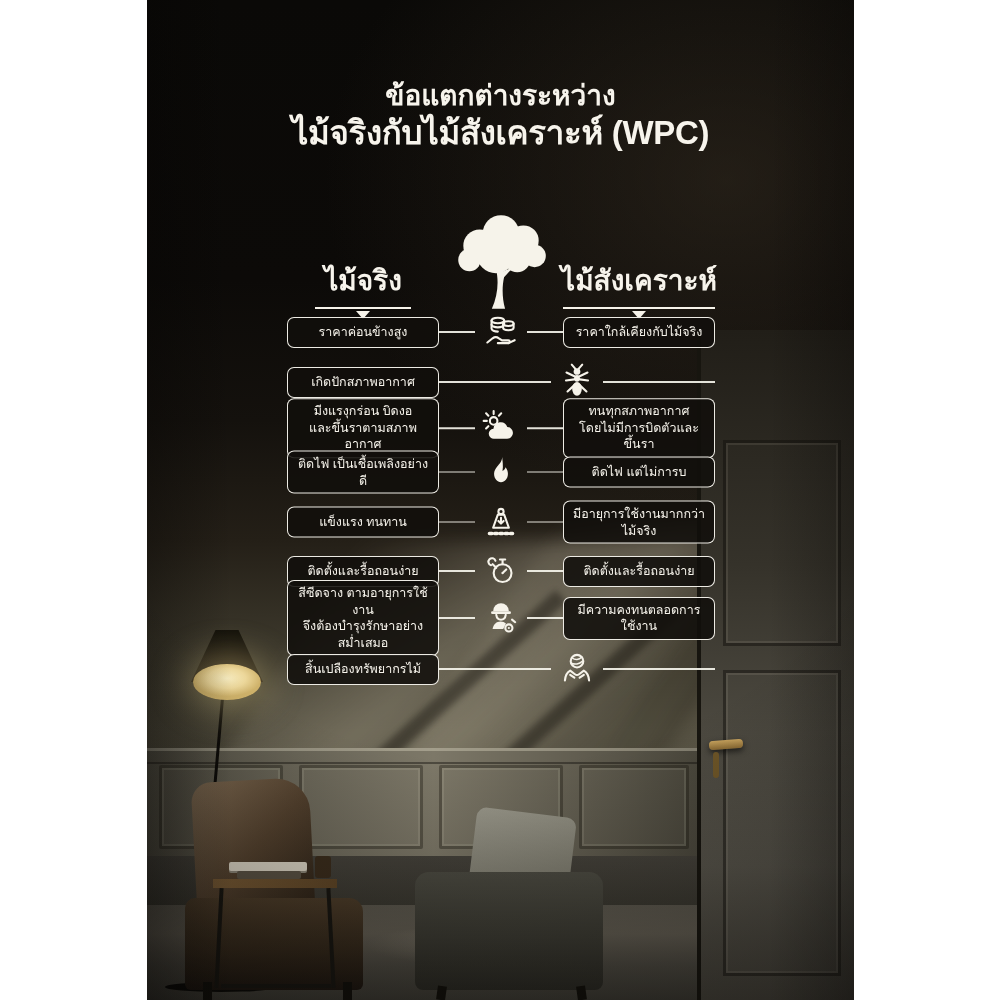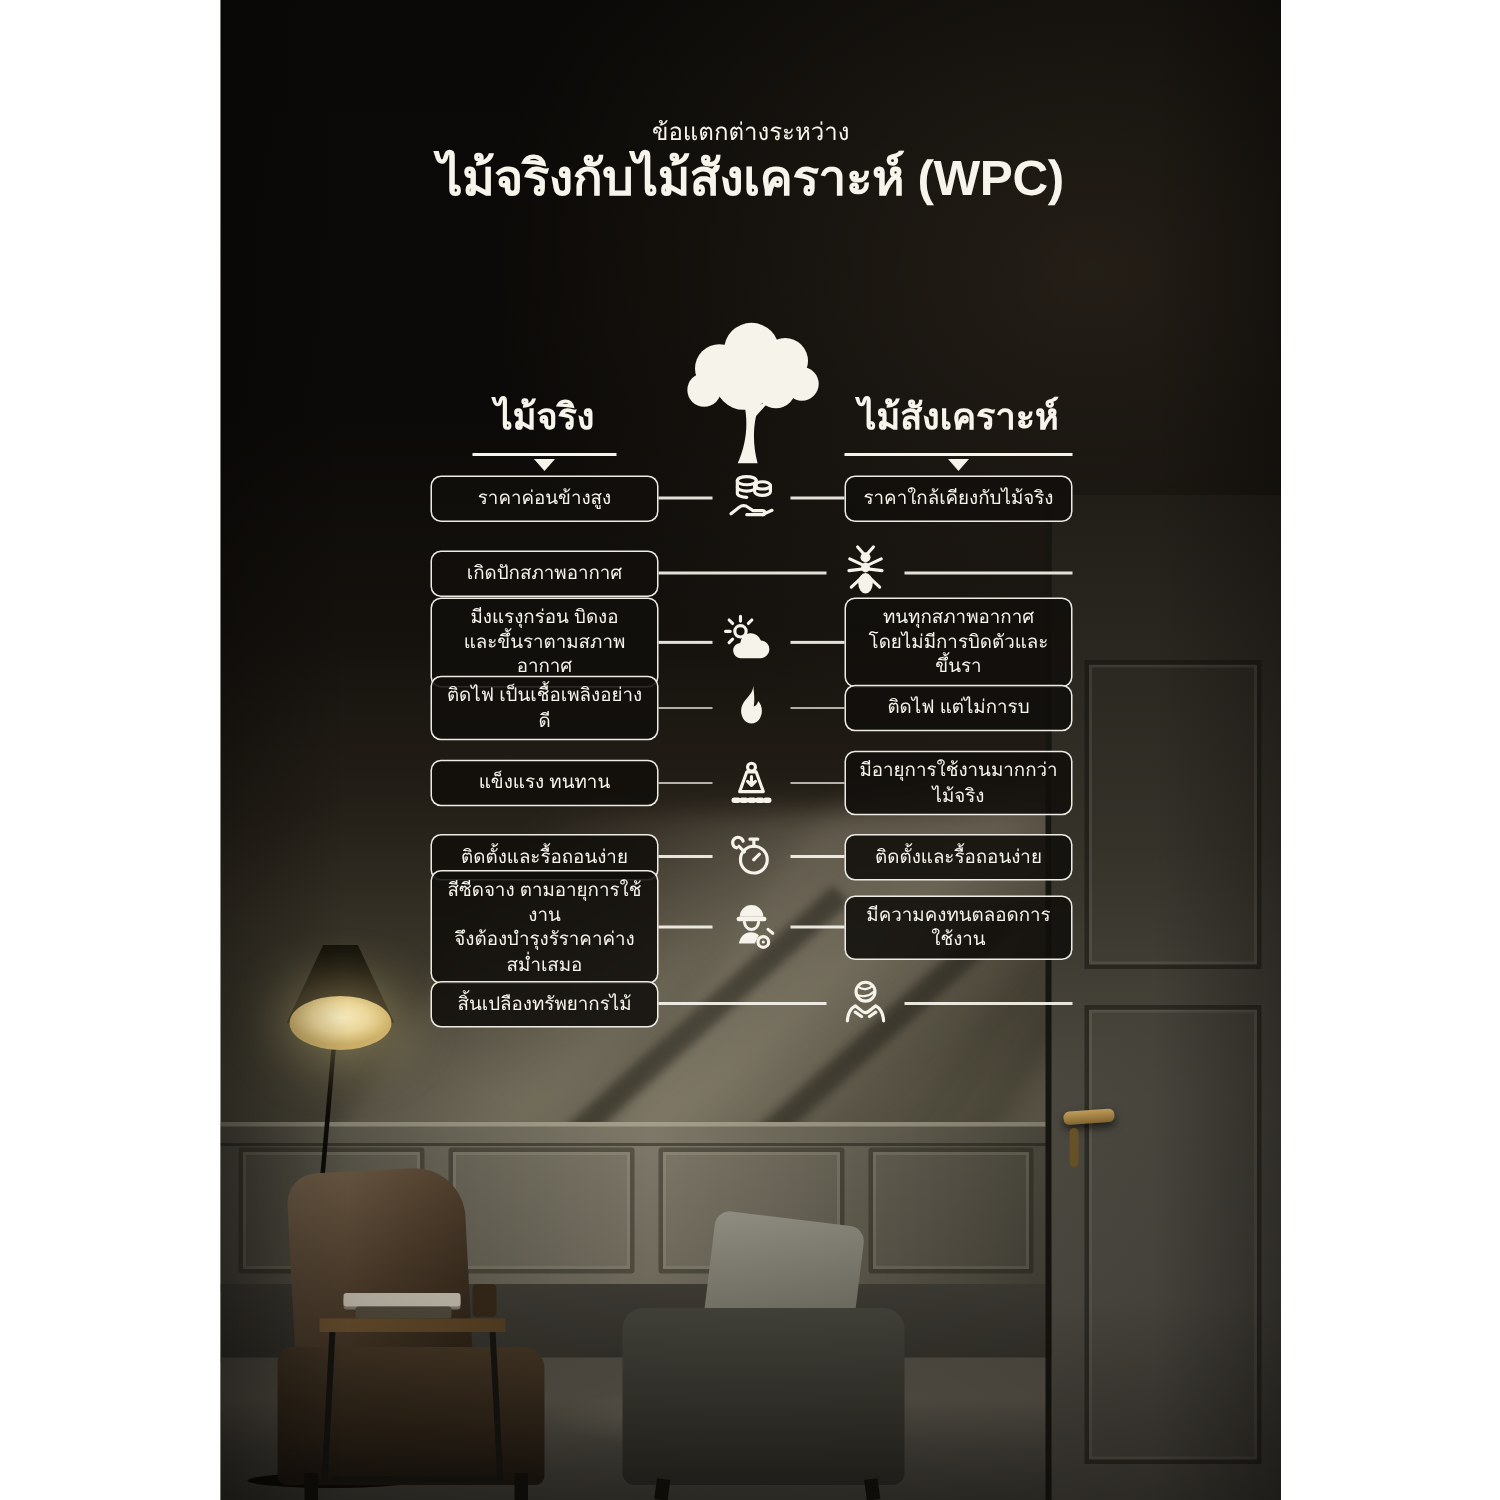--- a/index.html
+++ b/index.html
@@ -62,24 +62,24 @@
   .tabletop{left:66px;top:879px;width:124px;height:9px;background:linear-gradient(90deg,#7a5c36,#5e4526);}
   .tlegL{left:70px;top:888px;width:4px;height:100px;background:#181611;transform:rotate(3deg);}
   .tlegR{left:182px;top:888px;width:4px;height:100px;background:#181611;transform:rotate(-3deg);}
   .tbar{left:74px;top:984px;width:110px;height:4px;background:#181611;}
   .vignette{left:0;top:0;width:707px;height:1000px;
     background:radial-gradient(120% 85% at 50% 32%,transparent 52%,rgba(5,4,3,.55) 100%),
                linear-gradient(90deg,rgba(5,4,3,.35) 0%,transparent 12%,transparent 88%,rgba(5,4,3,.3) 100%);}
   
   .info{position:absolute;left:0;top:0;width:1000px;height:1000px;color:#f7f4ec;}
   .title{position:absolute;left:147px;top:80px;width:707px;text-align:center;line-height:1.15;}
-  .title .t1{font-size:16px;font-weight:400;display:block;}
+  .title .t1{font-size:28px;font-weight:700;display:block;}
   .title .t2{font-size:33px;font-weight:800;display:block;margin-top:2px;letter-spacing:-.3px;}
   .tree{position:absolute;left:445px;top:208px;width:112px;height:104px;}
-  .hdr{position:absolute;top:258px;text-align:center;font-size:24px;font-weight:700;}
+  .hdr{position:absolute;top:258px;text-align:center;font-size:28px;font-weight:700;}
   .hdrL{left:284px;width:158px;} .hdrR{left:558px;width:162px;}
   .hdr-line{height:2px;background:#f6f3ea;margin:5px auto 0;}
   .hdrL .hdr-line{width:96px;} .hdrR .hdr-line{width:152px;}
   .chev{width:0;height:0;border-left:7px solid transparent;border-right:7px solid transparent;
         border-top:8px solid #f6f3ea;margin:2px auto 0;}
   .row{position:absolute;left:147px;width:707px;display:flex;align-items:center;
        transform:translateY(-50%);padding:0 139px 0 140px;box-sizing:border-box;}
   .r1{top:332px}.r2{top:382px}.r3{top:428px}.r4{top:472px}
   .r5{top:522px}.r6{top:571px}.r7{top:618px}.r8{top:669px}
   .box{flex:0 0 152px;width:152px;min-height:31px;box-sizing:border-box;display:flex;align-items:center;justify-content:center;
@@ -256,21 +256,21 @@
           <circle cx="21.5" cy="22" r="1" fill="#f6f3ea" stroke="none"></circle>
           <path d="M12 13.5l3.5 3.5M10.5 14.5a3.4 3.4 0 1 1 4.2-4.2"></path>
         </svg>
       </div>
       <div class="conn"></div>
       <div class="box">ติดตั้งและรื้อถอนง่าย</div>
     </div>
 
     <div class="row r7">
       <div class="box">สีซีดจาง ตามอายุการใช้งาน
-จึงต้องบำรุงรัราคาค่างสม่ำเสมอ</div>
+จึงต้องบำรุงรักษาอย่างสม่ำเสมอ</div>
       <div class="conn"></div>
       <div class="icell">
         <svg viewBox="0 0 40 40">
           <path d="M12.5 13.5a7.5 7.5 0 0 1 15 0z" fill="#f6f3ea" stroke="none"></path>
           <rect x="10.5" y="13.5" width="19" height="2.8" rx="1.4" fill="#f6f3ea" stroke="none"></rect>
           <path d="M15.5 17c.4 2.7 2.3 4.6 4.5 4.6s4.1-1.9 4.5-4.6"></path>
           <path d="M12 30.5c.8-4.6 3.7-7.2 7.6-7.2 2 0 3.8.7 5.1 2l-2.6 5.2z" fill="#f6f3ea" stroke="none"></path>
           <circle cx="27.5" cy="29.5" r="3.4"></circle>
           <circle cx="27.5" cy="29.5" r="1" fill="#f6f3ea" stroke="none"></circle>
           <path d="M30.5 21.5l3 2.5"></path>

